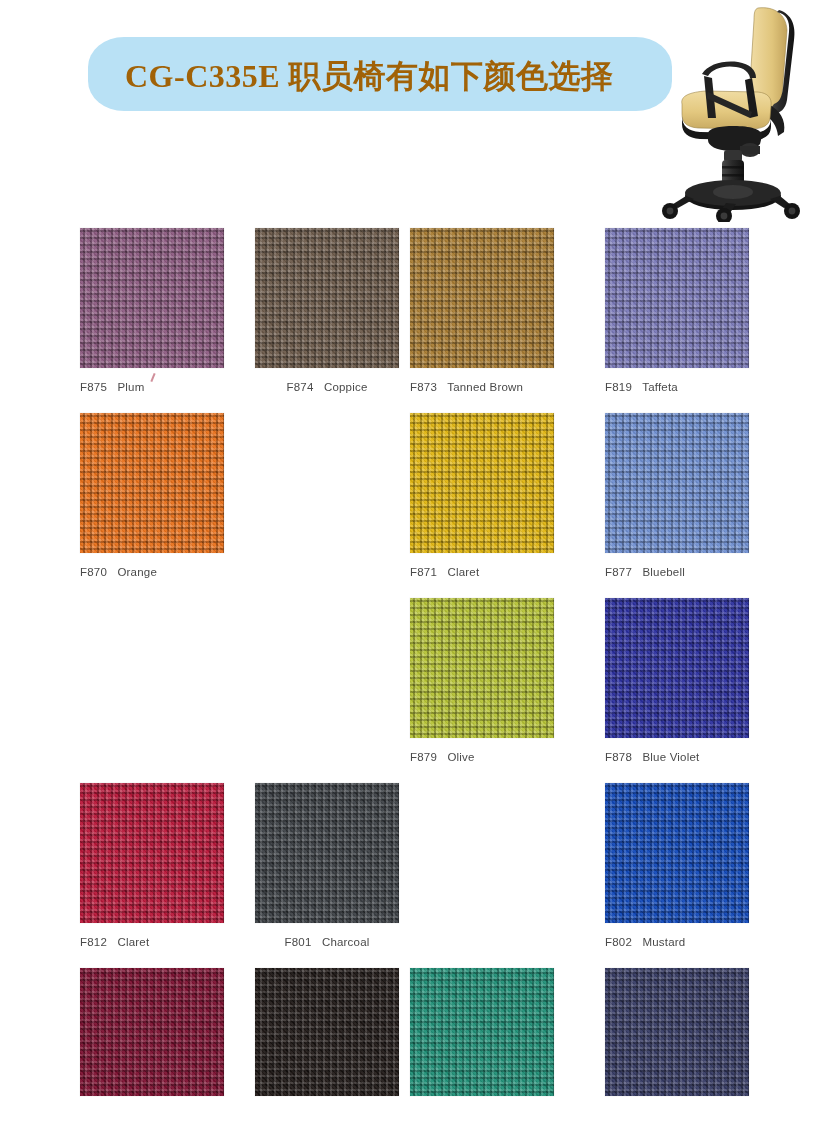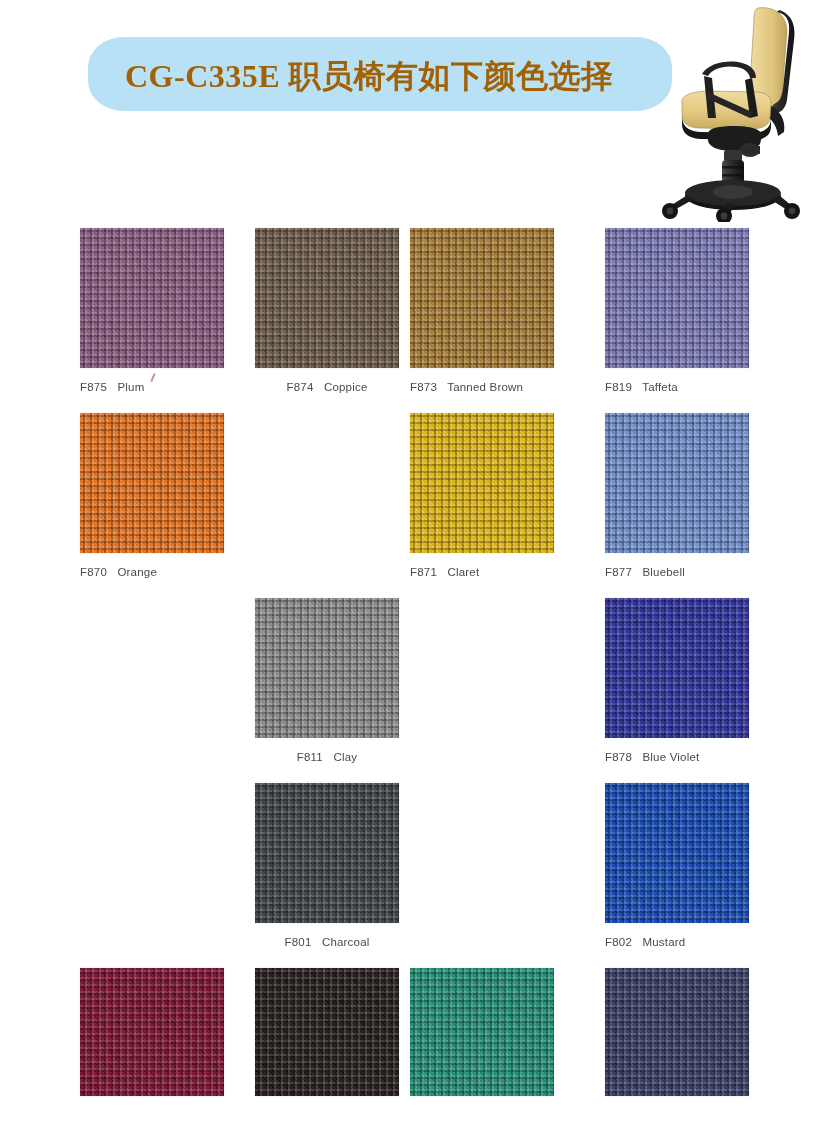--- a/index.html
+++ b/index.html
@@ -262,37 +262,44 @@
     <div class="cell c3">
       <div class="swatch" style="background-color: rgb(111, 143, 208);"></div>
       <div class="label">
         <span class="code">F877</span>
         <span class="cname">Bluebell</span>
       </div>
     </div>
   </div>
 
   <div class="row">
-    <div class="cell c1">
-      <div class="swatch" style="background-color: rgb(138, 138, 138);"></div>
-      <div class="label">
-        <span class="code">F811</span>
-        <span class="cname">Clay</span>
+    <div class="cell c2">
+      <div class="swatch" style="background-color: rgb(181, 194, 53);"></div>
+      <div class="label">
+        <span class="code">F879</span>
+        <span class="cname">Olive</span>
       </div>
     </div>
     <div class="cell c3">
       <div class="swatch" style="background-color: rgb(43, 47, 158);"></div>
       <div class="label">
         <span class="code">F878</span>
         <span class="cname">Blue Violet</span>
       </div>
     </div>
   </div>
 
   <div class="row">
+    <div class="cell c0">
+      <div class="swatch" style="background-color: rgb(184, 22, 56);"></div>
+      <div class="label">
+        <span class="code">F812</span>
+        <span class="cname">Claret</span>
+      </div>
+    </div>
     <div class="cell c1">
       <div class="swatch" style="background-color: rgb(60, 64, 69);"></div>
       <div class="label">
         <span class="code">F801</span>
         <span class="cname">Charcoal</span>
       </div>
     </div>
     <div class="cell c3">
       <div class="swatch" style="background-color: rgb(17, 72, 184);"></div>
       <div class="label">

